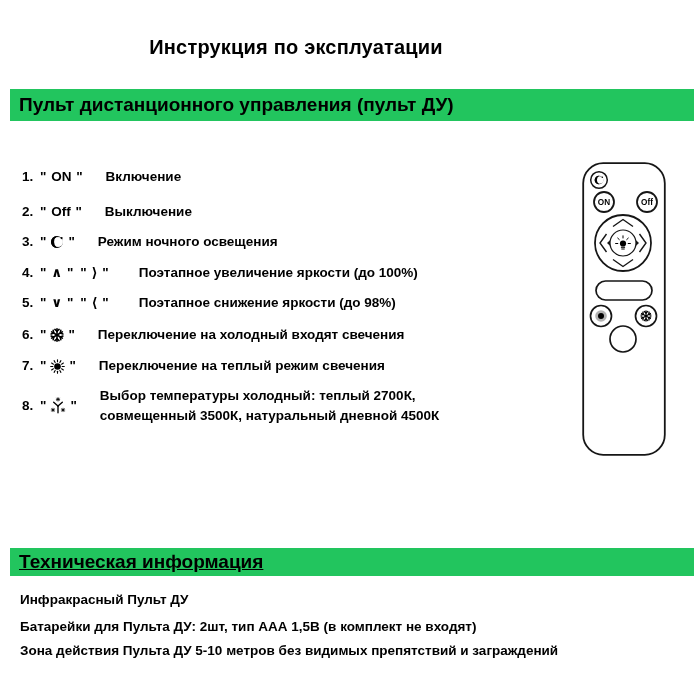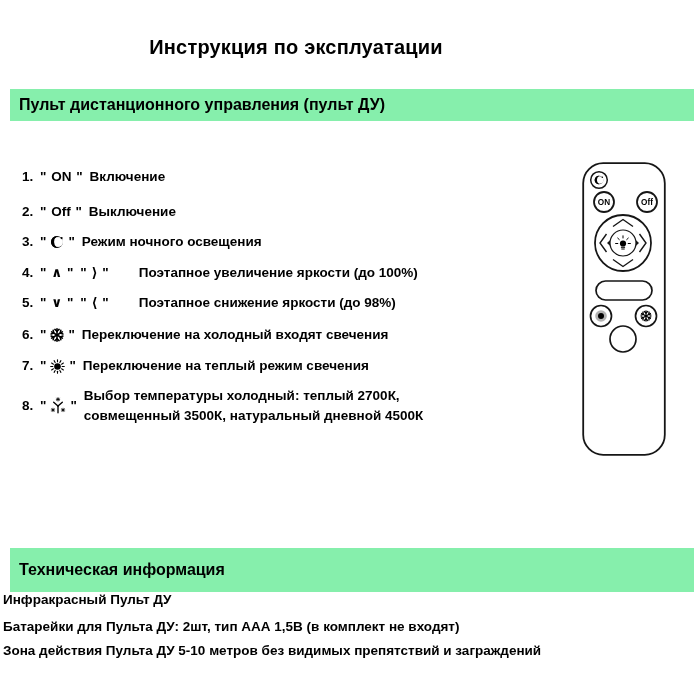--- a/index.html
+++ b/index.html
@@ -7,40 +7,40 @@
     width:700px;height:700px;background:#ffffff;position:relative;
     font-family:"Liberation Sans","DejaVu Sans",sans-serif;color:#000;
     overflow:hidden;
   }
   .page{position:absolute;inset:0;}
   .title{
     position:absolute;top:36px;left:0;width:592px;text-align:center;
     font-size:20px;font-weight:bold;letter-spacing:0.2px;
   }
   .bar{
-    position:absolute;left:10px;width:684px;background:#86efac;
+    position:absolute;left:10px;width:684px;background:#22c55e;
     display:flex;align-items:center;padding-left:9px;box-sizing:border-box;
-    font-size:16px;font-weight:bold;
+    font-size:19px;font-weight:bold;
   }
   .bar1{top:89px;height:32px;}
-  .bar2{top:548px;height:44px;}
+  .bar2{top:548px;height:28px;text-decoration:underline;}
   .li{
     position:absolute;left:22px;display:flex;align-items:center;
     font-size:13.5px;font-weight:bold;line-height:20px;white-space:pre;
   }
   .num{display:inline-block;min-width:17px;}
   .q{margin:0 1px;}
   .sym{white-space:pre;}
   .symgrp{margin-right:5px;}
-  .lbl{margin-left:6px;white-space:normal;}
+  .lbl{margin-left:22px;white-space:normal;}
   .lbl.gap2{margin-left:24px;}
   .lbl .l2{display:block;}
   .icon{display:inline-flex;align-items:center;justify-content:center;margin:0 2px;}
   .techline{
-    position:absolute;left:3px;font-size:13.5px;font-weight:bold;white-space:pre;
+    position:absolute;left:20px;font-size:13.5px;font-weight:bold;white-space:pre;
   }
   .remote{position:absolute;left:582px;top:162px;}
   svg text{font-family:"Liberation Sans","DejaVu Sans",sans-serif;}
   .defs-holder{position:absolute;width:0;height:0;overflow:hidden;}
 </style>
 </head>
 <body>
 
 <svg class="defs-holder" aria-hidden="true">
   <defs>

